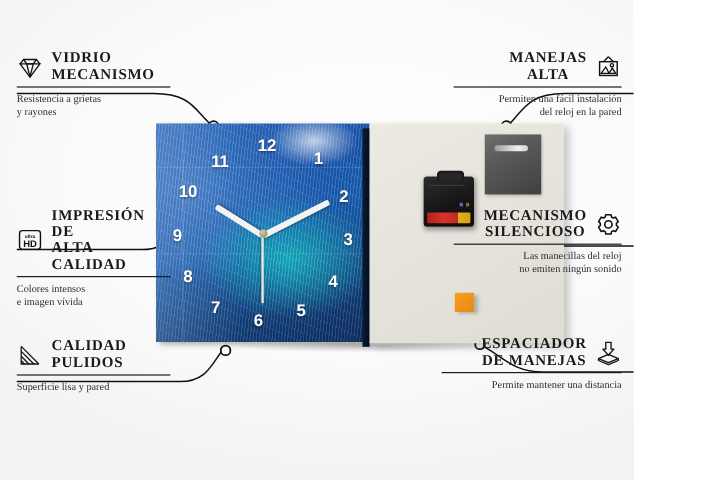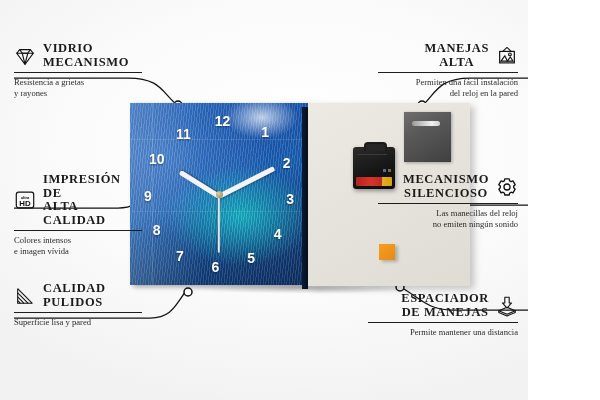--- a/index.html
+++ b/index.html
@@ -123,21 +123,21 @@
   .feat.left .sub{text-align:left;}
   .feat.right .sub{text-align:right;}
   .ico{width:22px;height:22px;flex:0 0 22px;display:block;}
   .ico svg{width:22px;height:22px;display:block;}
 
   .f-glass{left:14px;top:42px;width:128px;}
   .f-print{left:14px;top:173px;width:128px;}
   .f-edge{left:14px;top:282px;width:128px;}
   .f-hook{right:10px;top:42px;width:140px;}
   .f-mech{right:10px;top:173px;width:140px;}
-  .f-foam{right:10px;top:292px;width:150px;}
+  .f-foam{right:10px;top:280px;width:150px;}
 
   .lines{position:absolute;left:0;top:0;width:600px;height:400px;}
 </style>
 </head>
 <body>
 
 <div class="stage">
 
   <svg class="lines" viewBox="0 0 600 400">
     <g fill="none" stroke="#121212" stroke-width="1.25">

